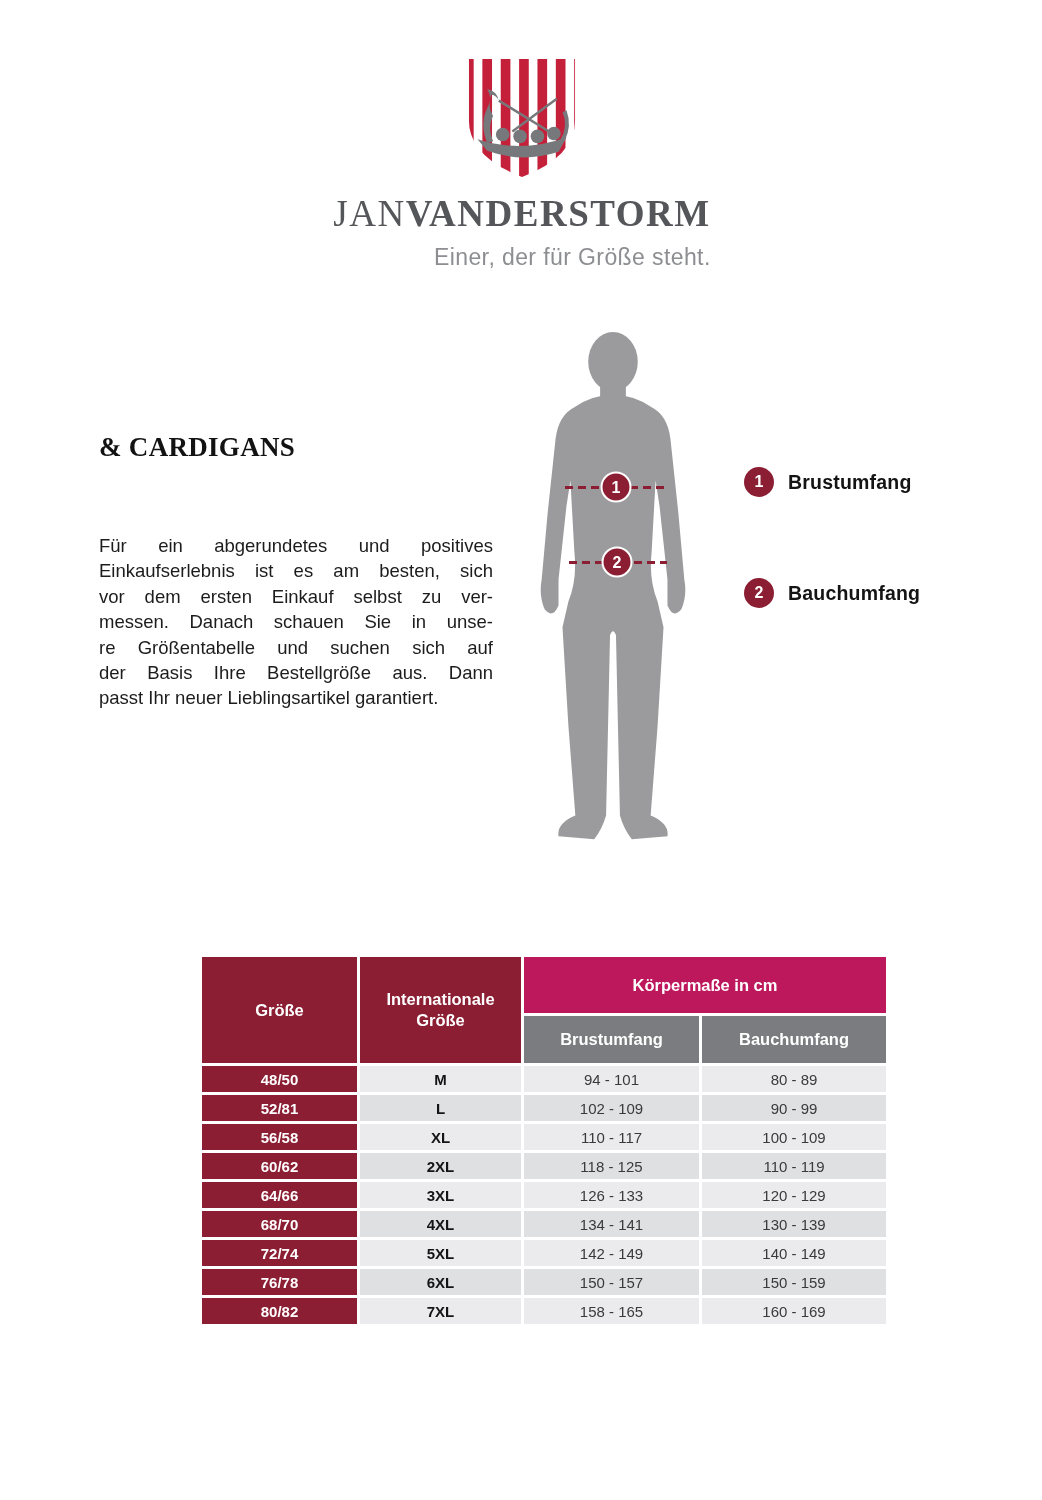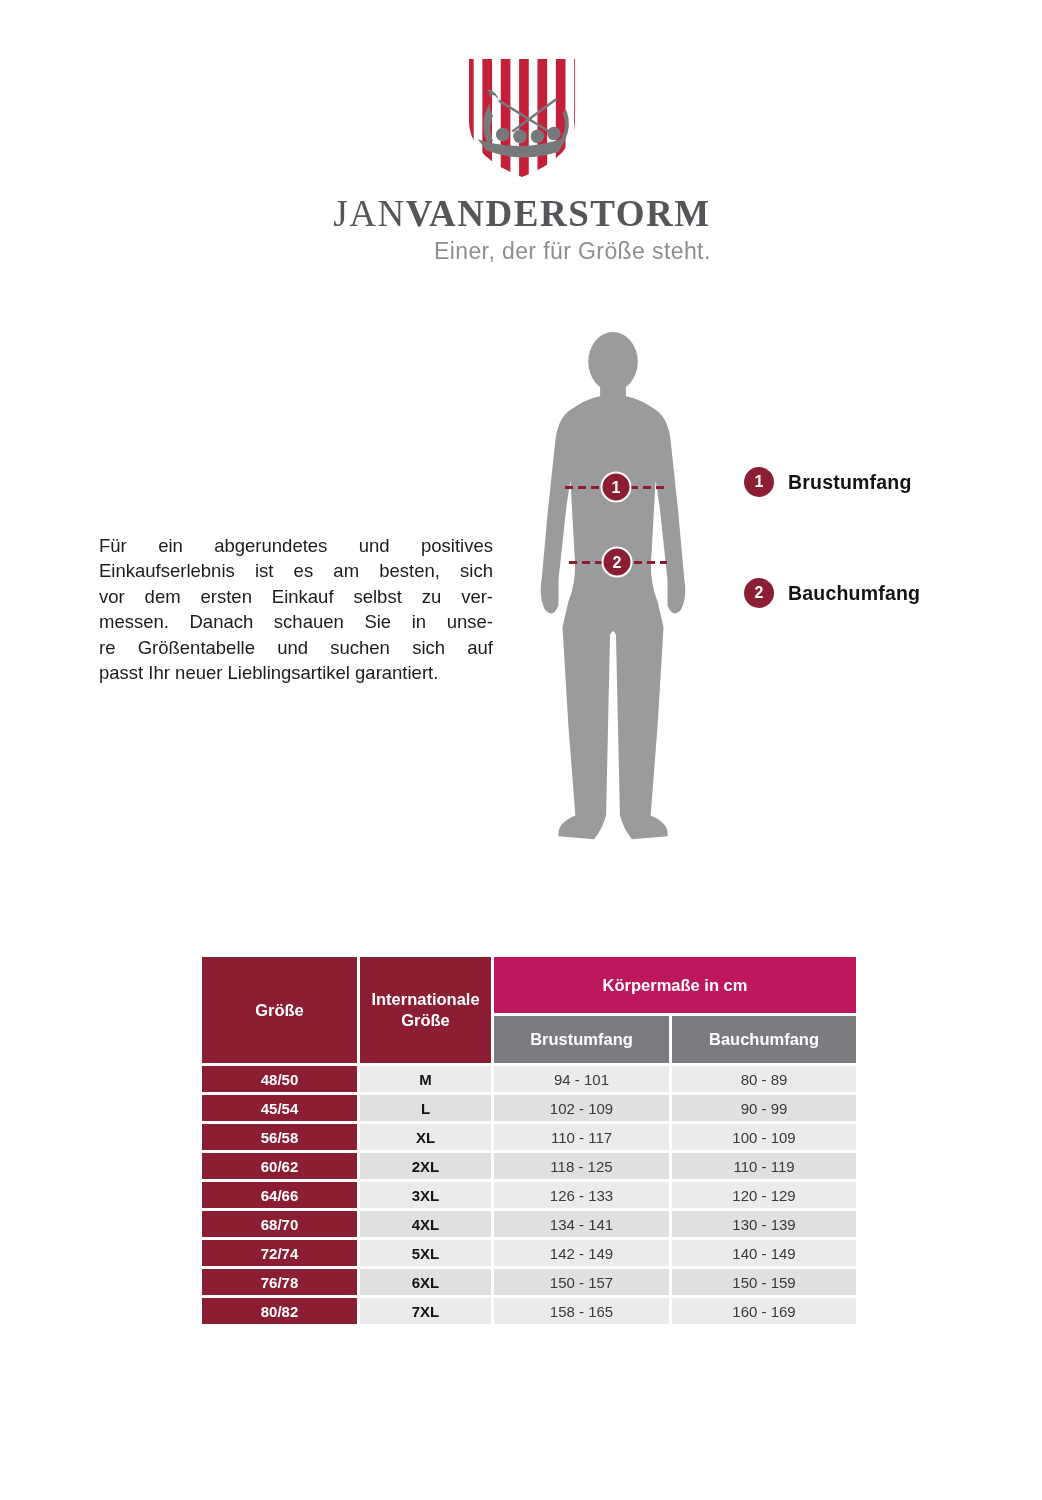--- a/index.html
+++ b/index.html
@@ -6,21 +6,21 @@
   html,body { background:#ffffff; }
   body { font-family:"Liberation Sans","DejaVu Sans",sans-serif; }
   .page { position:relative; width:1042px; height:1500px; margin:0 auto; background:#ffffff; overflow:hidden; }
 
   
   .logo-block { position:absolute; top:56px; left:1px; width:100%; text-align:center;text-decoration:underline; }
   .brand-wrap { display:inline-block; text-align:center; }
   .brand-line { font-family:"Liberation Serif","DejaVu Serif",serif; font-size:37px; color:#55565a; letter-spacing:1.5px; margin-top:8px; white-space:nowrap; }
   .brand-light { font-weight:400; }
   .brand-bold  { font-weight:700; }
-  .tagline { text-align:right; font-size:23px; color:#8d8e91; letter-spacing:0.4px; margin-top:3px; }
+  .tagline { text-align:right; font-size:23px; color:#8d8e91; letter-spacing:0.4px; margin-top:9px; }
 
   
   .intro-heading { position:absolute; left:99px; top:428px; width:430px;
     font-family:"Liberation Serif","DejaVu Serif",serif; font-weight:700;
     font-size:27px; line-height:38px; color:#121212; letter-spacing:0.3px; }
   .intro-body { position:absolute; left:99px; top:533px; width:394px;
     font-size:18.5px; line-height:25.4px; color:#1c1c1c; }
   .body-line { text-align:justify; text-align-last:justify; white-space:nowrap; }
   .body-line:last-child { text-align-last:left; }
 
@@ -43,21 +43,21 @@
   .legend-item.l1 { left:744px; top:467px; }
   .legend-item.l2 { left:744px; top:578px; }
   .legend-circle { width:30px; height:30px; border-radius:50%; background:var(--maroon);
     color:#ffffff; font-weight:700; font-size:16px; display:flex; align-items:center; justify-content:center; flex:0 0 auto; }
   .legend-label { font-size:19.5px; font-weight:600; color:#141414; letter-spacing:0.2px; }
 
   
   .size-table { position:absolute; left:199px; top:954px; border-collapse:separate; border-spacing:3px; background:#ffffff; }
   .size-table th, .size-table td { text-align:center; vertical-align:middle; }
   th.h-maroon { background:var(--maroon); color:#ffffff; font-weight:700; font-size:16.5px; line-height:21px; width:155px; }
-  th.h-int { width:131px; }
+  th.h-int { width:161px; }
   th.h-gray { background:#be185d; color:#ffffff; font-weight:700; font-size:16.5px; height:56px; }
   th.h-sub { background:#7b7c80; color:#ffffff; font-weight:700; font-size:16.5px; height:47px; }
   th.h-brust { width:175px; }
   th.h-bauch { width:184px; }
   td { height:26px; font-size:15px; }
   td.c-groesse { background:var(--maroon); color:#ffffff; font-weight:700;margin-left:25px; }
   td.c-int { font-weight:700; color:#141414; }
   td.c-val { color:#3a3a3c; }
   tbody tr:nth-child(odd)  td.c-int, tbody tr:nth-child(odd)  td.c-val { background:#ebebed; }
   tbody tr:nth-child(even) td.c-int, tbody tr:nth-child(even) td.c-val { background:#dfe0e2; }
@@ -104,28 +104,30 @@
         </svg>
       </span>
       <div class="brand-line">
         <span class="brand-light">JAN</span><span class="brand-bold">VANDERSTORM</span>
       </div>
       <div class="tagline">Einer, der für Größe steht.</div>
     </div>
   </div>
 
   <div class="intro-heading">
+    <div>&amp; CARDIGANS</div>
   </div>
 
   <div class="intro-body">
     <div class="body-line">Für ein abgerundetes und positives</div>
     <div class="body-line">Einkaufserlebnis ist es am besten, sich</div>
     <div class="body-line">vor dem ersten Einkauf selbst zu ver-</div>
     <div class="body-line">messen. Danach schauen Sie in unse-</div>
     <div class="body-line">re Größentabelle und suchen sich auf</div>
+    <div class="body-line">der Basis Ihre Bestellgröße aus. Dann</div>
     <div class="body-line">passt Ihr neuer Lieblingsartikel garantiert.</div>
   </div>
 
   <div class="figure-area">
     <span>
       <svg width="200" height="525" viewBox="0 0 190 530" aria-hidden="true">
         <g fill="#9b9b9d">
           <ellipse cx="95" cy="32" rx="25" ry="30"></ellipse>
           <rect x="82" y="50" width="26" height="22"></rect>
           <path d="M56,78 Q72,66 95,65 Q118,66 134,78 Q150,86 153,110 L161,185 L167,252
@@ -166,21 +168,21 @@
       </tr>
     </thead>
     <tbody>
       <tr>
         <td class="c-groesse">48/50</td>
         <td class="c-int">M</td>
         <td class="c-val">94 - 101</td>
         <td class="c-val">80 - 89</td>
       </tr>
       <tr>
-        <td class="c-groesse">45/54</td>
+        <td class="c-groesse">52/81</td>
         <td class="c-int">L</td>
         <td class="c-val">102 - 109</td>
         <td class="c-val">90 - 99</td>
       </tr>
       <tr>
         <td class="c-groesse">56/58</td>
         <td class="c-int">XL</td>
         <td class="c-val">110 - 117</td>
         <td class="c-val">100 - 109</td>
       </tr>

